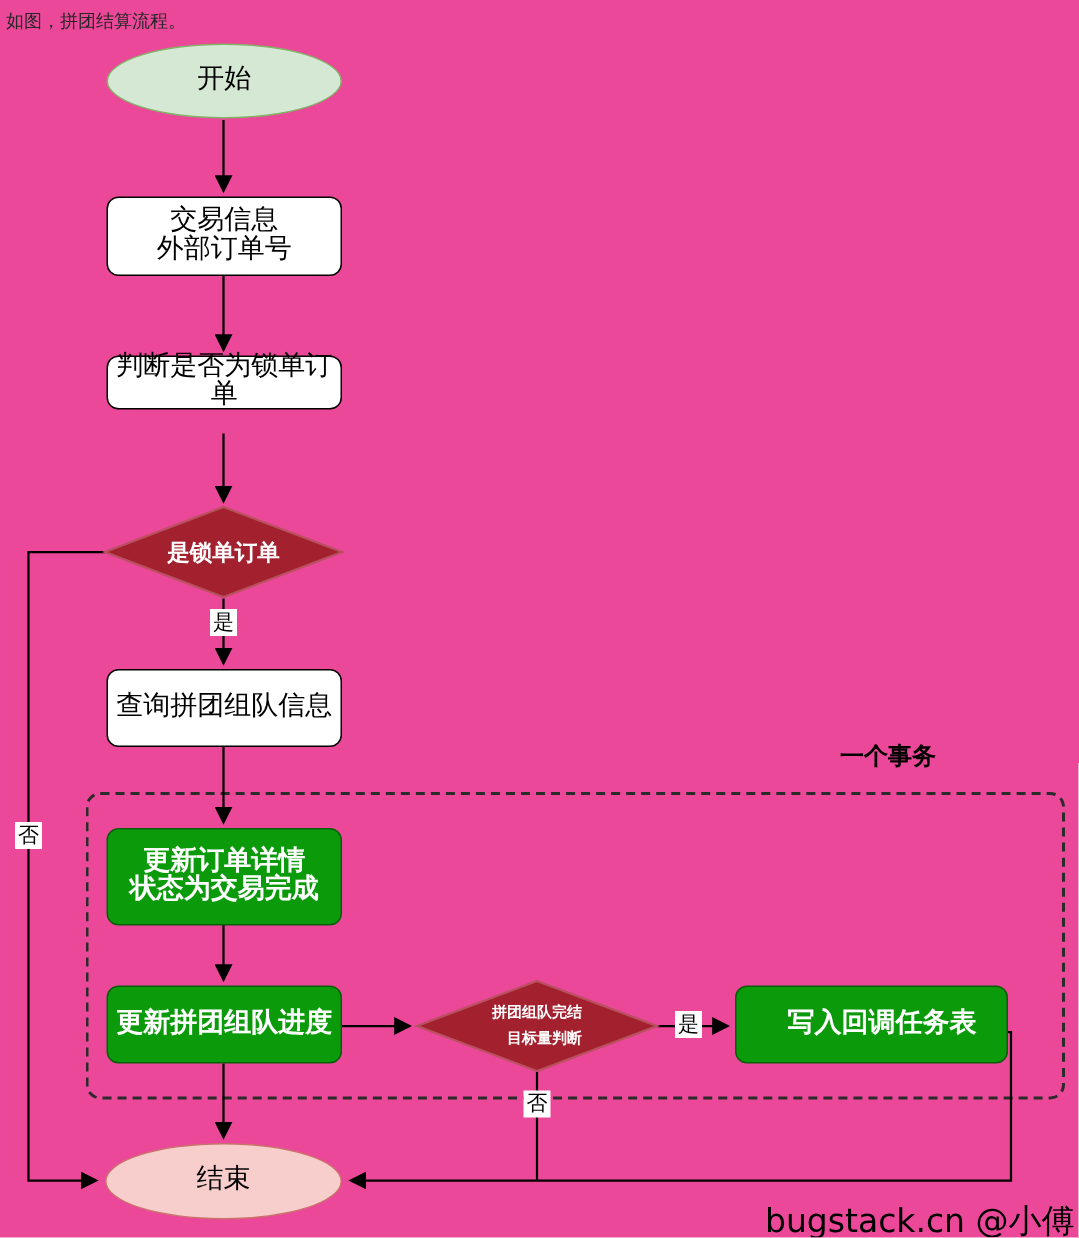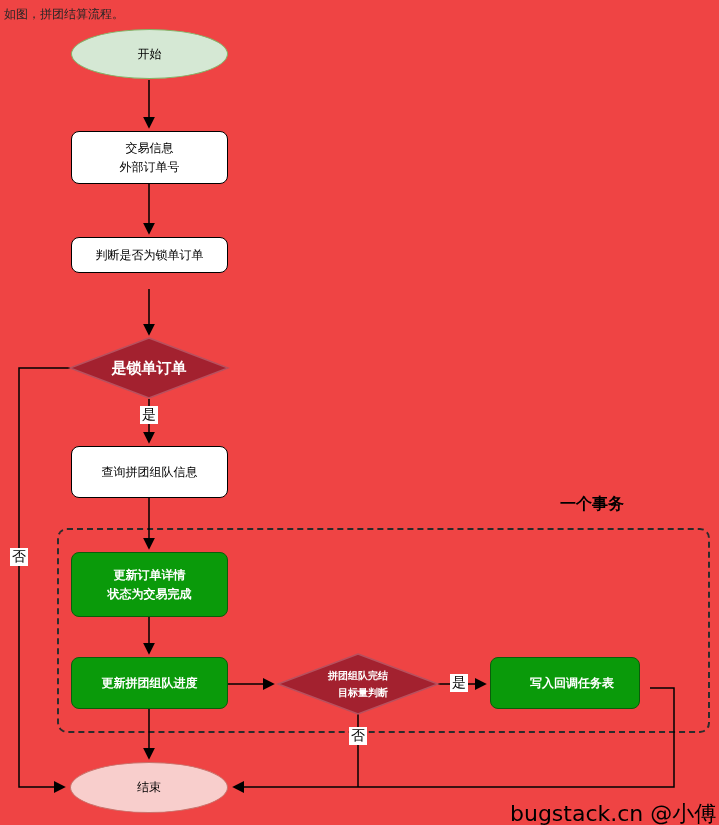--- a/index.html
+++ b/index.html
@@ -2,21 +2,21 @@
 <html><head>
 <meta charset="utf-8">
 <style>
   * { margin: 0; padding: 0; box-sizing: border-box; }
   html, body { background: #ffffff; }
   body { font-family: "DejaVu Sans", "Liberation Sans", sans-serif; }
   .canvas {
     position: relative;
     width: 719px;
     height: 825px;
-    background: #ef4444;
+    background: #ec4899;
     overflow: hidden;
   }
   .caption {
     position: absolute;
     left: 4px; top: 6px;
     font-size: 12px;
     color: #262626;
   }
   .watermark {
     position: absolute;
@@ -45,23 +45,24 @@
   .wire { stroke: #000000; stroke-width: 1.5; fill: none; }
   .diamond { fill: #a3212f; stroke: #b8505e; stroke-width: 1.5; }
 
   .node {
     position: absolute;
     display: flex;
     flex-direction: column;
     align-items: center;
     justify-content: center;
     text-align: center;
-    font-size: 12px;
+    font-size: 18px;
     line-height: 19px;
     color: #000000;
+    font-family: Liberation Mono, monospace;
   }
   .terminal {
     border-radius: 50%;
     border: 1.5px solid;
   }
   .terminal.start { background: #d5e8d4; border-color: #82b366; }
   .terminal.end   { background: #f8cecc; border-color: #c9726b; }
   .proc-neutral {
     background: #ffffff;
     border: 1.5px solid #000000;
@@ -157,21 +158,21 @@
 
   <div class="node proc-green" style="left:71px; top:657px; width:157px; height:52px;">
     <span>更新拼团组队进度</span>
   </div>
 
   <div class="diamond-label small" style="left:358px; top:684px;">
     <div>拼团组队完结</div>
     <div>目标量判断</div>
   </div>
 
-  <div class="node proc-green" style="left:490px; top:657px; width:150px; height:52px;padding-left:14px;">
+  <div class="node proc-green" style="left:490px; top:657px; width:182px; height:52px;padding-left:14px;">
     <span>写入回调任务表</span>
   </div>
 
   <div class="node terminal end" style="left:70px; top:762px; width:158px; height:51px;">
     <span>结束</span>
   </div>
 
   <div class="edge-label" style="left:149px; top:415px;">是</div>
   <div class="edge-label" style="left:19px; top:557px;">否</div>
   <div class="edge-label" style="left:459px; top:683px;">是</div>

